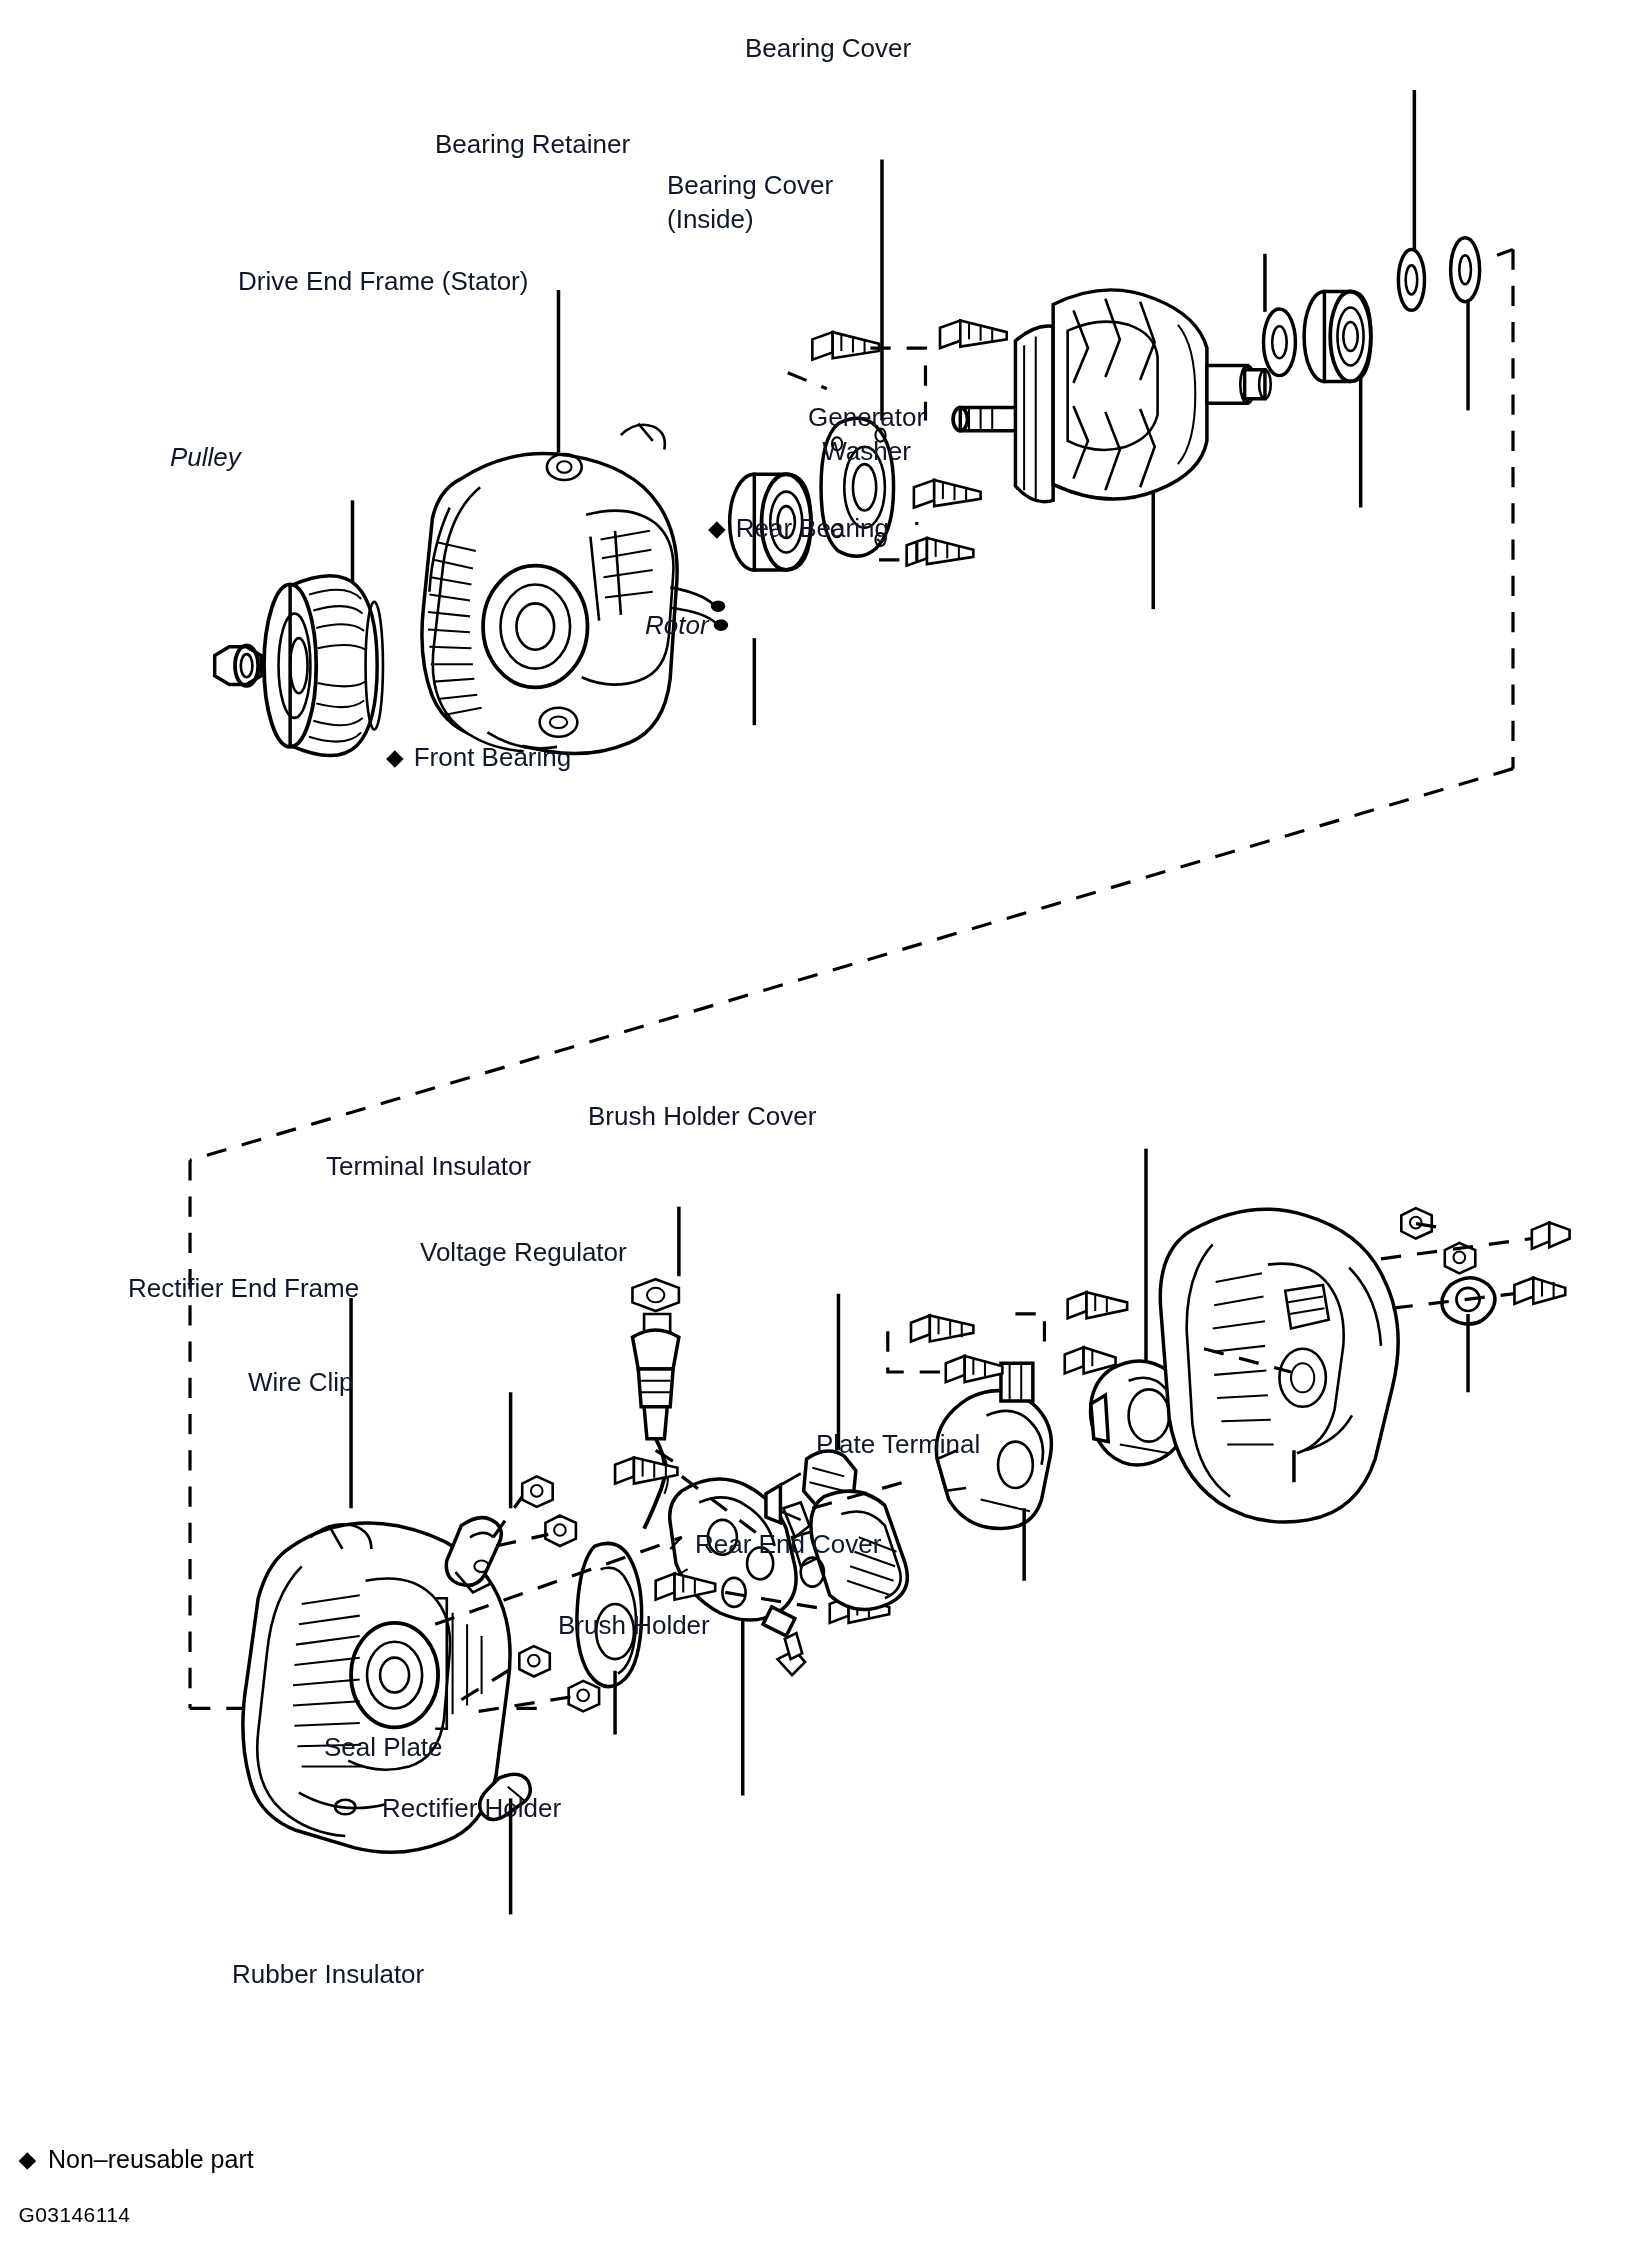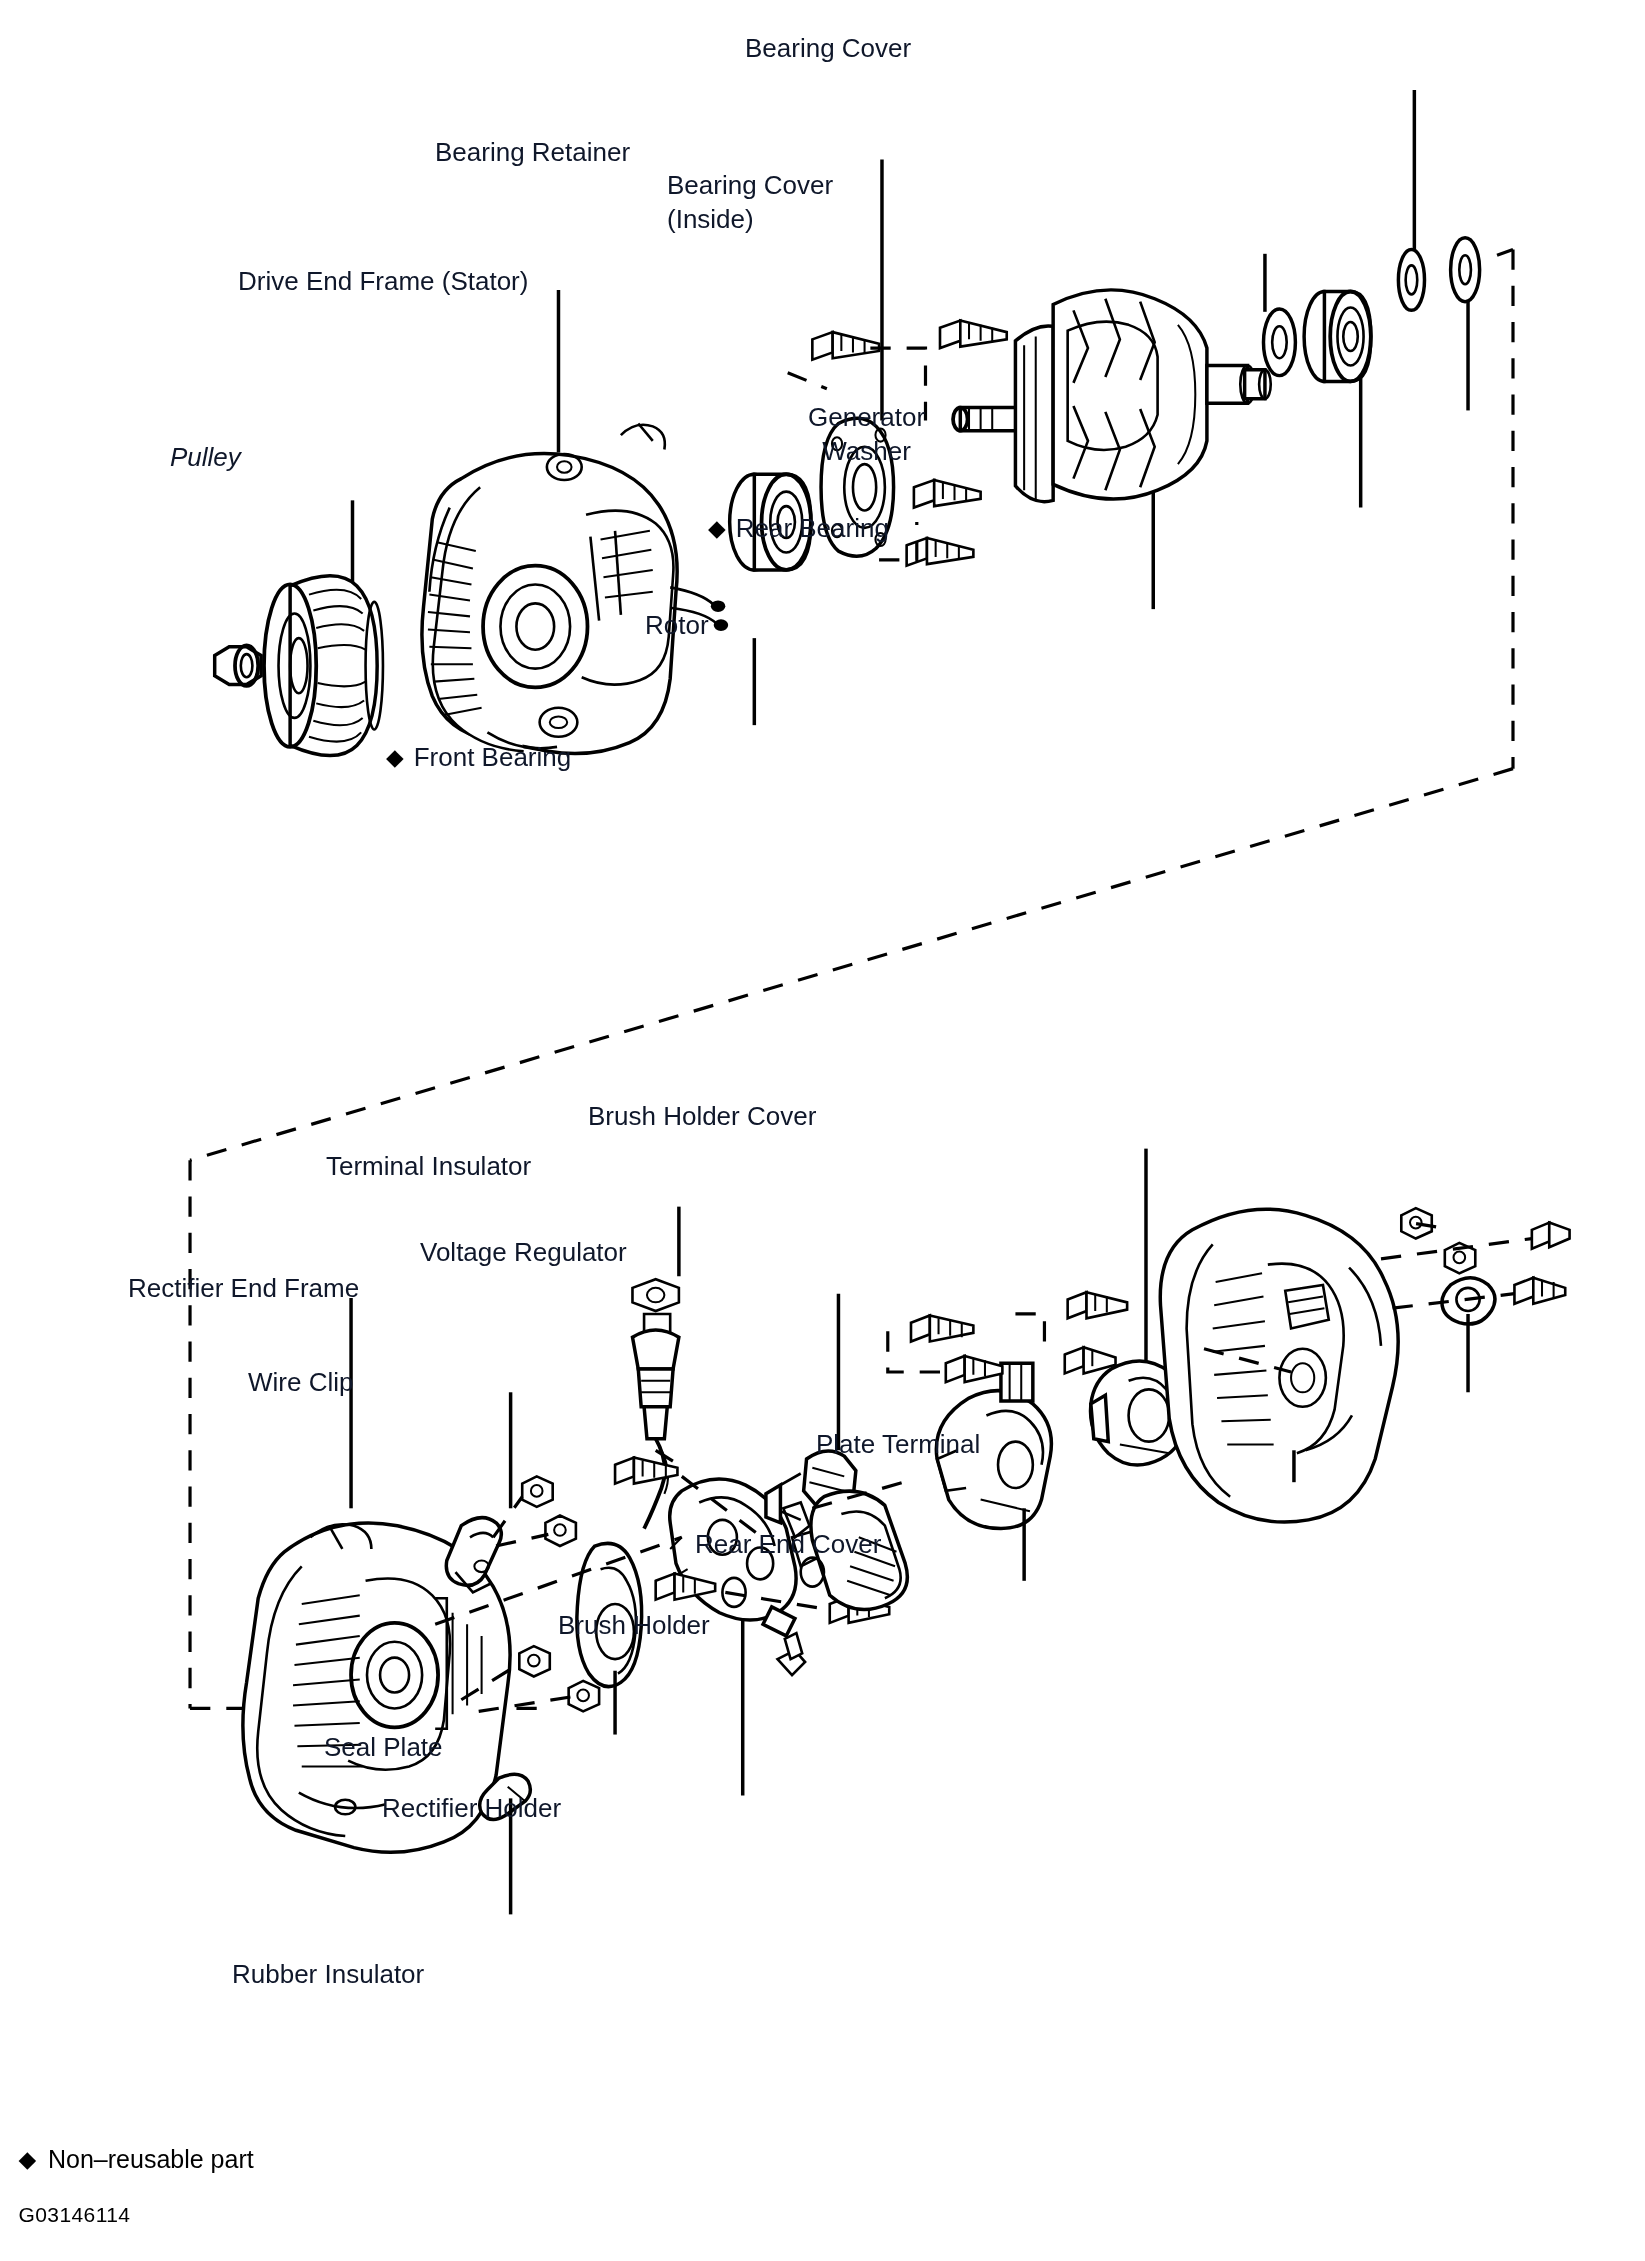--- a/index.html
+++ b/index.html
@@ -462,33 +462,33 @@
   </svg>
 
   <div class="lbl" style="left:170px;top:441px;font-style:italic;">Pulley</div>
   <div class="lbl" style="left:238px;top:265px;">Drive End Frame (Stator)</div>
 
   <div style="position:absolute;left:386px;top:741px;display:flex;align-items:center;gap:10px;">
     <span class="dia-mark">◆</span>
     <span class="lbl" style="position:static;">Front Bearing</span>
   </div>
 
-  <div class="lbl" style="left:435px;top:128px;margin-top:8px;">Bearing Retainer</div>
+  <div class="lbl" style="left:435px;top:128px;">Bearing Retainer</div>
   <div class="lbl two" style="left:667px;top:168px;">Bearing Cover
 (Inside)</div>
   <div class="lbl" style="left:745px;top:32px;">Bearing Cover</div>
   <div class="lbl two" style="left:808px;top:400px;text-align:center;">Generator
 Washer</div>
 
   <div style="position:absolute;left:708px;top:512px;display:flex;align-items:center;gap:10px;">
     <span class="dia-mark">◆</span>
     <span class="lbl" style="position:static;">Rear Bearing</span>
   </div>
 
-  <div class="lbl" style="left:645px;top:609px;">Rotor</div>
+  <div class="lbl" style="left:645px;top:609px;font-style:italic;">Rotor</div>
 
   <div class="lbl" style="left:128px;top:1272px;">Rectifier End Frame</div>
   <div class="lbl" style="left:248px;top:1366px;">Wire Clip</div>
   <div class="lbl" style="left:232px;top:1958px;">Rubber Insulator</div>
   <div class="lbl" style="left:324px;top:1731px;">Seal Plate</div>
   <div class="lbl" style="left:382px;top:1792px;">Rectifier Holder</div>
   <div class="lbl" style="left:326px;top:1150px;">Terminal Insulator</div>
   <div class="lbl" style="left:420px;top:1236px;">Voltage Regulator</div>
   <div class="lbl" style="left:558px;top:1609px;">Brush Holder</div>
   <div class="lbl" style="left:588px;top:1100px;">Brush Holder Cover</div>

